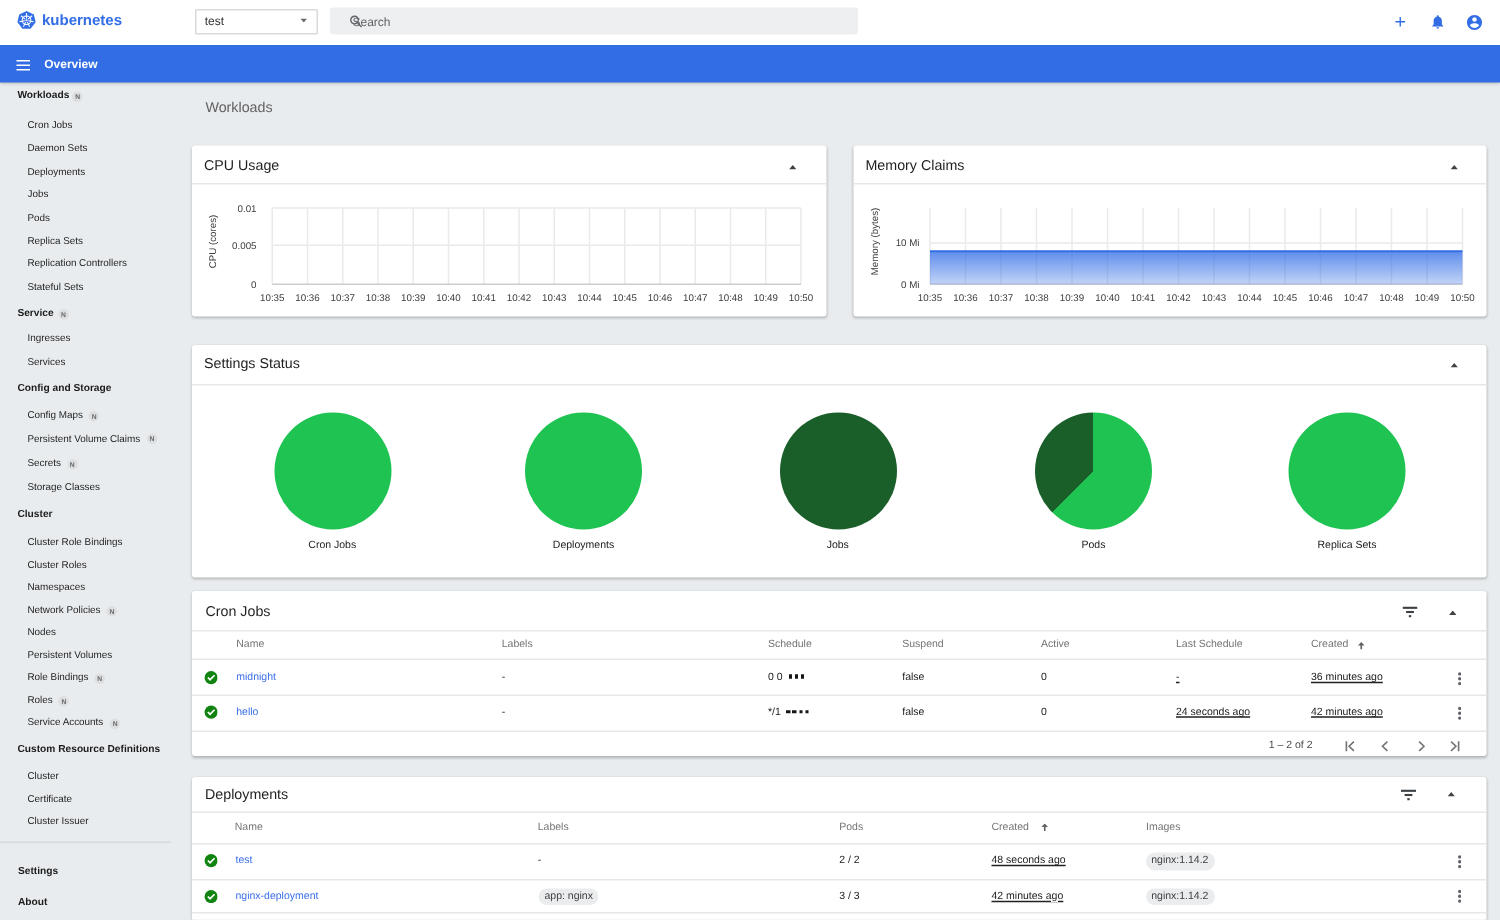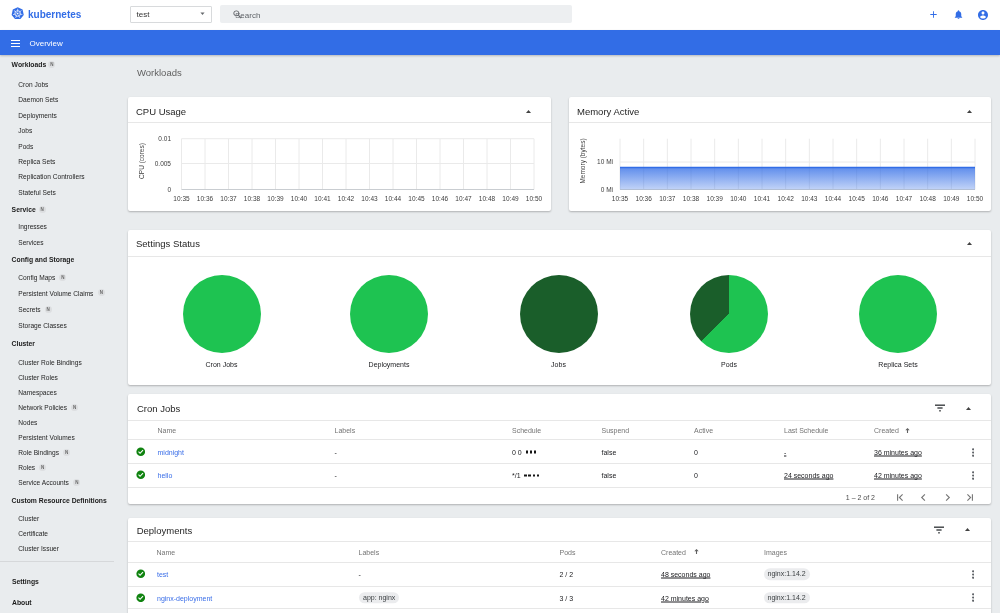--- a/index.html
+++ b/index.html
@@ -73,21 +73,21 @@
       <path fill="#326de6" d="M12 22c1.1 0 2-.9 2-2h-4c0 1.1.9 2 2 2zm6-6v-5c0-3.07-1.63-5.64-4.5-6.32V4c0-.83-.67-1.5-1.5-1.5s-1.5.67-1.5 1.5v.68C7.64 5.36 6 7.92 6 11v5l-2 2v1h16v-1l-2-2z"></path>
     </svg>
   <svg class="abs" style="left:977px;top:9px" width="12" height="12" viewBox="0 0 24 24">
       <path fill="#326de6" d="M12 2C6.48 2 2 6.48 2 12s4.48 10 10 10 10-4.48 10-10S17.52 2 12 2zm0 3c1.66 0 3 1.34 3 3s-1.34 3-3 3-3-1.34-3-3 1.34-3 3-3zm0 14.2c-2.5 0-4.71-1.28-6-3.22.03-1.99 4-3.08 6-3.08 1.99 0 5.97 1.09 6 3.08-1.29 1.94-3.5 3.22-6 3.22z"></path>
     </svg>
 
   <div class="abs" id="toolbar"></div>
   <div class="abs" style="left:11px;top:40.1px;width:9px;height:1.4px;background:#fff"></div>
   <div class="abs" style="left:11px;top:42.8px;width:9px;height:1.4px;background:#fff"></div>
   <div class="abs" style="left:11px;top:45.5px;width:9px;height:1.4px;background:#fff"></div>
-  <div class="abs vc" style="left:29.5px;top:42.5px;font-size:8px;font-weight:normal;color:#fff">Overview</div>
+  <div class="abs vc" style="left:29.5px;top:42.5px;font-size:8px;font-weight:bold;color:#fff">Overview</div>
 
   <div class="abs vc navhead" style="left:11.6px;top:64px">Workloads</div>
   <div class="abs badge" style="left:48.358728px;top:60.5px">N</div>
   <div class="abs vc navitem" style="left:18.3px;top:83.9px">Cron Jobs</div>
   <div class="abs vc navitem" style="left:18.3px;top:99.3px">Daemon Sets</div>
   <div class="abs vc navitem" style="left:18.3px;top:114.7px">Deployments</div>
   <div class="abs vc navitem" style="left:18.3px;top:130.1px">Jobs</div>
   <div class="abs vc navitem" style="left:18.3px;top:145.5px">Pods</div>
   <div class="abs vc navitem" style="left:18.3px;top:160.9px">Replica Sets</div>
   <div class="abs vc navitem" style="left:18.3px;top:176.3px">Replication Controllers</div>
@@ -170,21 +170,21 @@
     <text x="288.50" y="77.5" font-size="6.5" fill="#3c3c3c" text-anchor="middle">10:45</text>
     <text x="312.00" y="77.5" font-size="6.5" fill="#3c3c3c" text-anchor="middle">10:46</text>
     <text x="335.50" y="77.5" font-size="6.5" fill="#3c3c3c" text-anchor="middle">10:47</text>
     <text x="359.00" y="77.5" font-size="6.5" fill="#3c3c3c" text-anchor="middle">10:48</text>
     <text x="382.50" y="77.5" font-size="6.5" fill="#3c3c3c" text-anchor="middle">10:49</text>
     <text x="406.00" y="77.5" font-size="6.5" fill="#3c3c3c" text-anchor="middle">10:50</text>
     <text x="16" y="38" font-size="6.5" fill="#3c3c3c" text-anchor="middle" transform="rotate(-90 16 38)">CPU (cores)</text>
   </svg>
 
   <div class="abs card" style="left:569px;top:96.5px;width:422px;height:114.5px"></div>
-  <div class="abs vc cardtitle" style="left:577px;top:111px">Memory Active</div>
+  <div class="abs vc cardtitle" style="left:577px;top:111px">Memory Claims</div>
   <svg class="abs" style="left:966.7px;top:109.8px" width="5" height="3" viewBox="0 0 5 3">
       <polygon points="2.5,0 5,3 0,3" fill="#424242"></polygon>
     </svg>
   <div class="abs divider" style="left:569px;top:122.3px;width:422px"></div>
   <svg class="abs" style="left:569px;top:122.5px" width="422" height="88">
     <line x1="51.00" y1="15.7" x2="51.00" y2="66.5" stroke="#eaeaea" stroke-width="1"></line>
     <line x1="74.67" y1="15.7" x2="74.67" y2="66.5" stroke="#eaeaea" stroke-width="1"></line>
     <line x1="98.33" y1="15.7" x2="98.33" y2="66.5" stroke="#eaeaea" stroke-width="1"></line>
     <line x1="122.00" y1="15.7" x2="122.00" y2="66.5" stroke="#eaeaea" stroke-width="1"></line>
     <line x1="145.67" y1="15.7" x2="145.67" y2="66.5" stroke="#eaeaea" stroke-width="1"></line>

